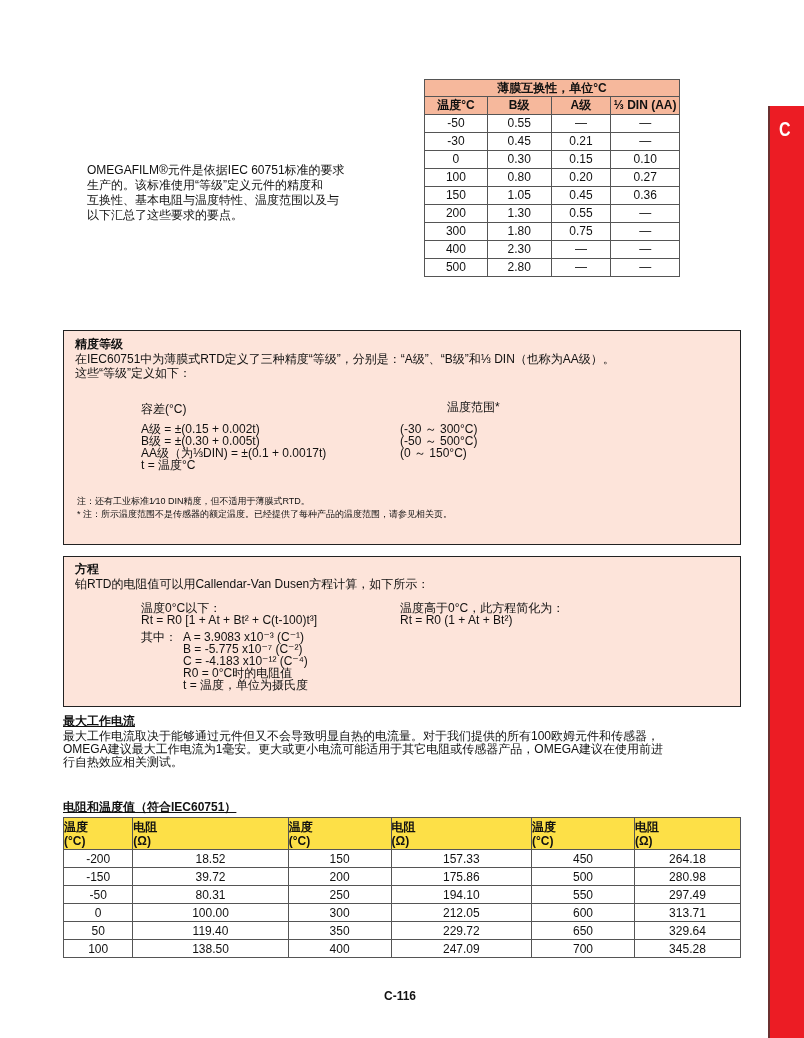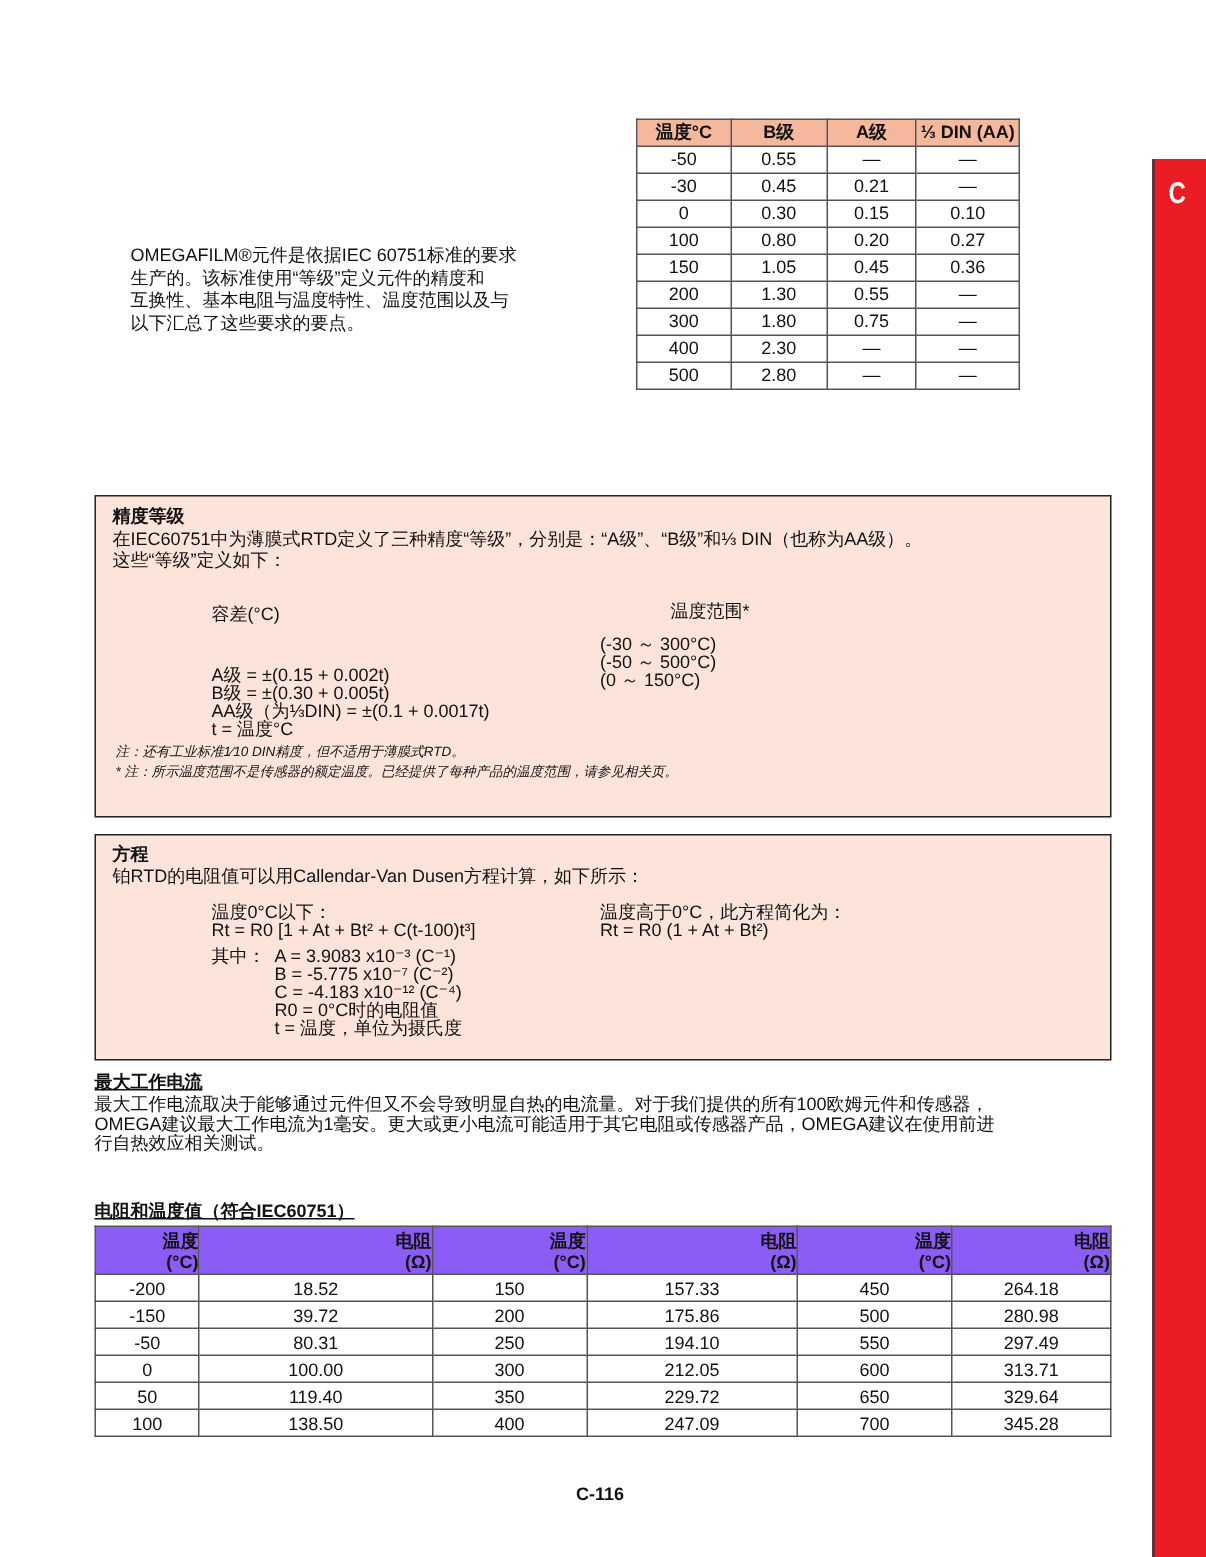--- a/index.html
+++ b/index.html
@@ -36,30 +36,30 @@
 
   .panel {
     position: absolute; left: 63px; width: 676px;
     background: #fde4da; border: 1px solid #222;
   }
   .panel-title { font-weight: bold; font-size: 12px; }
   .p1 { top: 330px; height: 213px; }
   .p2 { top: 556px; height: 149px; }
 
   .abs { position: absolute; white-space: nowrap; }
-  .note { font-style: italic; font-size: 9px; line-height: 12px; }
+  .note { font-size: 9px; line-height: 12px; }
 
   .section-title { font-weight: bold; text-decoration: underline; }
   .rt-table {
     position: absolute; left: 63px; top: 817px; width: 678px;
     font-size: 12px;
   }
   .rt-table th {
-    background: #8b5cf6; border: 1px solid #555; font-weight: bold;
-    height: 31px; line-height: 14px; padding: 0; text-align: right;
+    background: #fde047; border: 1px solid #555; font-weight: bold;
+    height: 31px; line-height: 14px; padding: 0; text-align: left;
   }
   .rt-table td {
     border: 1px solid #555; height: 17px; padding: 0; text-align: center;
     line-height: 14px;
   }
   .page-num {
     position: absolute; left: 384px; top: 990px; font-weight: bold; font-size: 12px;
   }
 </style>
 </head>
@@ -71,20 +71,23 @@
 
 <div class="intro">
   <div>OMEGAFILM®元件是依据IEC 60751标准的要求</div>
   <div>生产的。该标准使用“等级”定义元件的精度和</div>
   <div>互换性、基本电阻与温度特性、温度范围以及与</div>
   <div>以下汇总了这些要求的要点。</div>
 </div>
 
 <table class="interch">
   <tbody>
+      <tr class="cap">
+        <th colspan="4">薄膜互换性，单位°C</th>
+      </tr>
   <tr>
     <th style="width:63px">温度°C</th>
     <th style="width:64px">B级</th>
     <th style="width:60px">A级</th>
     <th style="width:69px">⅓ DIN (AA)</th>
   </tr>
   <tr>
         <td>-50</td>
         <td>0.55</td>
         <td>—</td>
@@ -142,21 +145,21 @@
   </table>
 
 <div class="panel p1">
   <div class="abs panel-title" style="left:11px; top:7px;">精度等级</div>
   <div class="abs" style="left:11px; top:22px;">在IEC60751中为薄膜式RTD定义了三种精度“等级”，分别是：“A级”、“B级”和⅓ DIN（也称为AA级）。</div>
   <div class="abs" style="left:11px; top:36px;">这些“等级”定义如下：</div>
 
   <div class="abs" style="left:77px; top:72px;">容差(°C)</div>
   <div class="abs" style="left:336px; top:70px;margin-left:47px;">温度范围*</div>
 
-  <div class="abs" style="left:77px; top:92px; line-height:12px;margin-top:21px;">
+  <div class="abs" style="left:77px; top:92px; line-height:12px;">
     <div>A级 = ±(0.15 + 0.002t)</div>
     <div>B级 = ±(0.30 + 0.005t)</div>
     <div>AA级（为⅓DIN) = ±(0.1 + 0.0017t)</div>
     <div>t = 温度°C</div>
   </div>
   <div class="abs" style="left:336px; top:92px; line-height:12px;">
     <div>(-30 ～ 300°C)</div>
     <div>(-50 ～ 500°C)</div>
     <div>(0 ～ 150°C)</div>
   </div>

